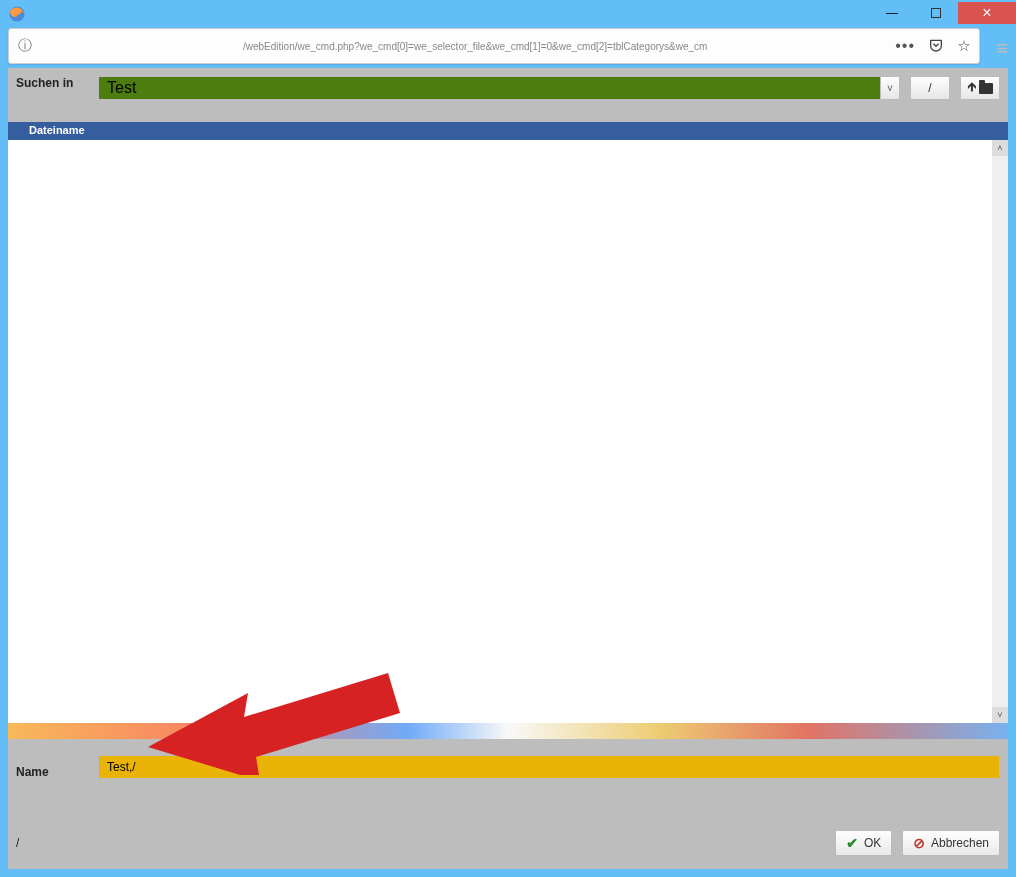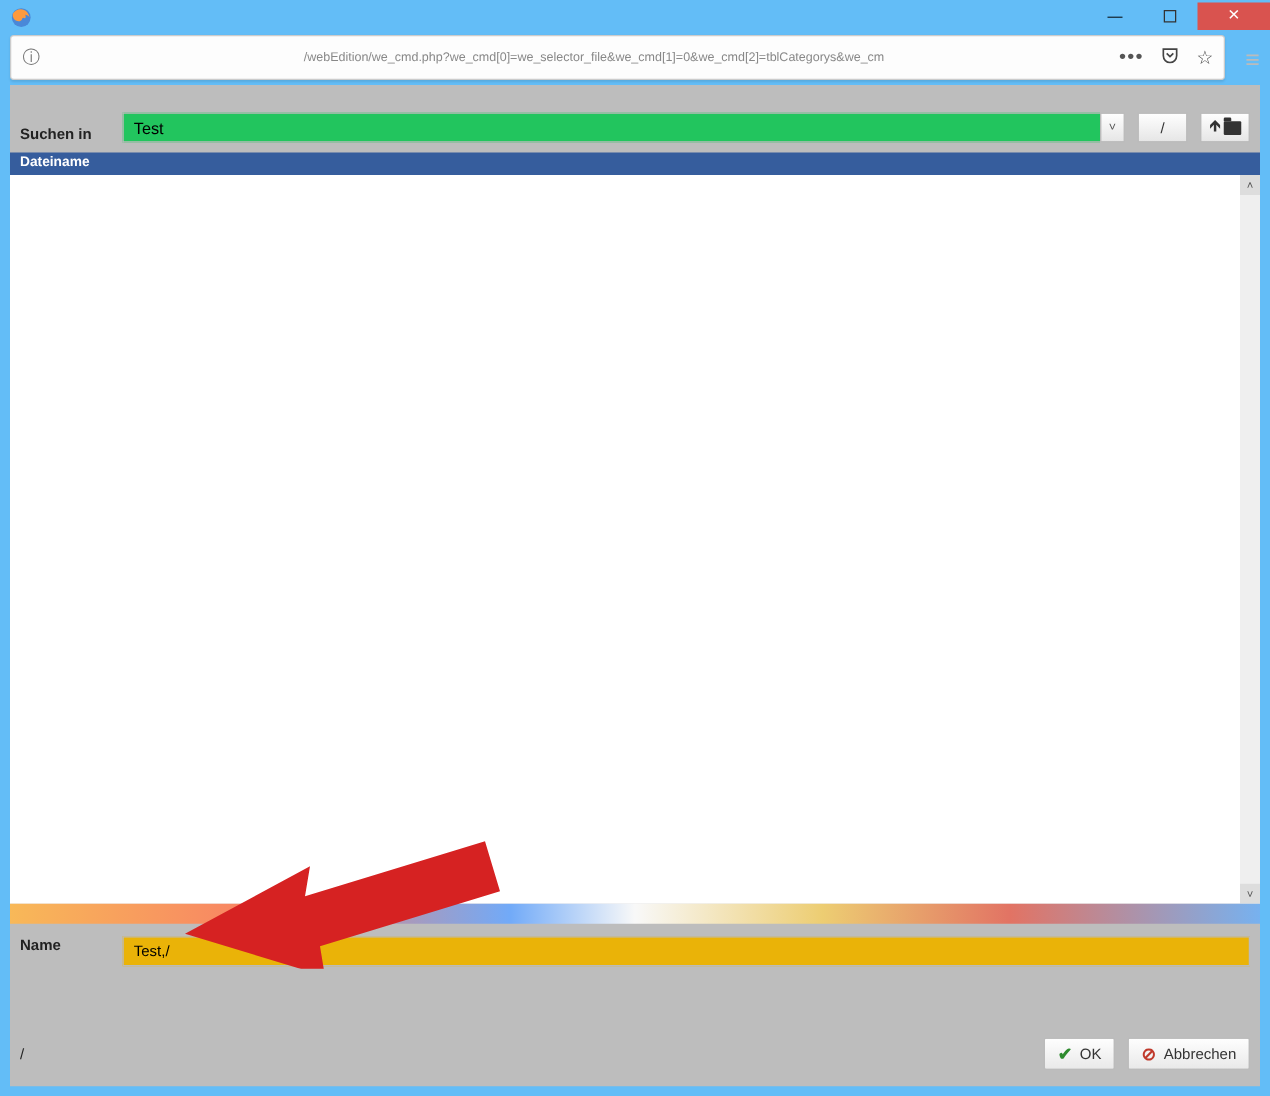--- a/index.html
+++ b/index.html
@@ -22,45 +22,45 @@
   .addr .url{flex:1;font-size:10px;color:#888;white-space:nowrap;overflow:hidden;padding-left:200px}
   .addr .dots{color:#555;font-size:16px;letter-spacing:1px;padding:0 4px}
   .addr .ico{width:22px;text-align:center;color:#444;font-size:15px;cursor:pointer}
   .hamb{width:28px;text-align:center;color:#bbb;font-size:20px;padding-top:4px}
   .addrrow{display:flex;align-items:center}
 
   
   .frame{position:absolute;left:8px;right:8px;top:68px;bottom:8px;background:#bdbdbd}
 
   
-  .toolbar{position:absolute;left:8px;right:8px;top:8px;height:38px;display:flex;align-items:flex-end;gap:10px}
+  .toolbar{position:absolute;left:8px;right:8px;top:8px;height:38px;display:flex;align-items:flex-start;gap:10px}
   .toolbar .lbl{width:72px;font-size:12px;font-weight:bold;color:#222}
   .searchbox{flex:1;display:flex}
-  .searchbox input{flex:1;height:24px;border:1px solid #bbb;border-right:none;padding:0 8px;font-size:13px;background:#22c55e}
+  .searchbox input{flex:1;height:24px;border:1px solid #bbb;border-right:none;padding:0 8px;font-size:16px;background:#4d7c0f}
   .searchbox .dd{width:20px;height:24px;border:1px solid #bbb;background:linear-gradient(#fefefe,#e6e6e6);display:flex;align-items:center;justify-content:center;font-size:10px;color:#555;cursor:pointer}
   .tbtn{width:40px;height:24px;border:1px solid #bbb;background:linear-gradient(#fefefe,#e6e6e6);display:flex;align-items:center;justify-content:center;font-size:12px;color:#333;cursor:pointer}
   .tbtn.up .arrow{font-size:13px;margin-right:2px}
   .tbtn.up .fld{width:14px;height:11px;background:#333;border-radius:1px;position:relative}
   .tbtn.up .fld:before{content:'';position:absolute;left:0;top:-3px;width:6px;height:3px;background:#333;border-radius:1px 1px 0 0}
 
   
-  .hdrbar{position:absolute;left:0;right:0;top:54px;height:18px;background:#365d9d;color:#fff;font-size:11px;font-weight:bold;padding:2px 8px}
+  .hdrbar{position:absolute;left:0;right:0;top:54px;height:18px;background:#365d9d;color:#fff;font-size:11px;font-weight:bold;padding:2px 21px}
 
   
   .listbody{position:absolute;left:0;right:0;top:72px;bottom:146px;background:#fff;border-right:16px solid #efefef}
   .vscroll{position:absolute;right:-16px;top:0;bottom:0;width:16px;background:#efefef}
   .vscroll .sbtn{width:16px;height:16px;background:#ddd;display:flex;align-items:center;justify-content:center;font-size:9px;color:#555;cursor:pointer;position:absolute}
   .vscroll .sbtn.upb{top:0}
   .vscroll .sbtn.dnb{bottom:0}
 
   
   .strip2{position:absolute;left:0;right:0;bottom:130px;height:16px;background:linear-gradient(90deg,#ffb84d 0%,#ff7b5a 20%,#69a8ff 40%,#fff 50%,#f2cf6a 65%,#e66b5a 80%,#6fb0f5 100%);opacity:.9}
 
   
-  .namerow{position:absolute;left:8px;right:8px;bottom:90px;height:30px;display:flex;align-items:flex-start;gap:10px}
+  .namerow{position:absolute;left:8px;right:8px;bottom:90px;height:30px;display:flex;align-items:flex-end;gap:10px}
   .namerow .lbl{width:72px;font-size:12px;font-weight:bold;color:#222}
   .namerow input{flex:1;height:24px;border:1px solid #bbb;padding:0 8px;font-size:12px;background:#eab308}
 
   
   .footer{position:absolute;left:8px;right:8px;bottom:6px;height:40px;display:flex;align-items:center;justify-content:space-between}
   .footer .path{font-size:12px;color:#222}
   .footer .btns{display:flex;gap:10px}
   .fbtn{height:26px;padding:0 10px;border:1px solid #bbb;background:linear-gradient(#fefefe,#e9e9e9);display:flex;align-items:center;gap:6px;font-size:12px;color:#333;cursor:pointer;border-radius:2px}
   .fbtn .chk{color:#2e8b2e;font-weight:bold;font-size:14px}
   .fbtn .nos{color:#c0392b;font-weight:bold;font-size:14px}

